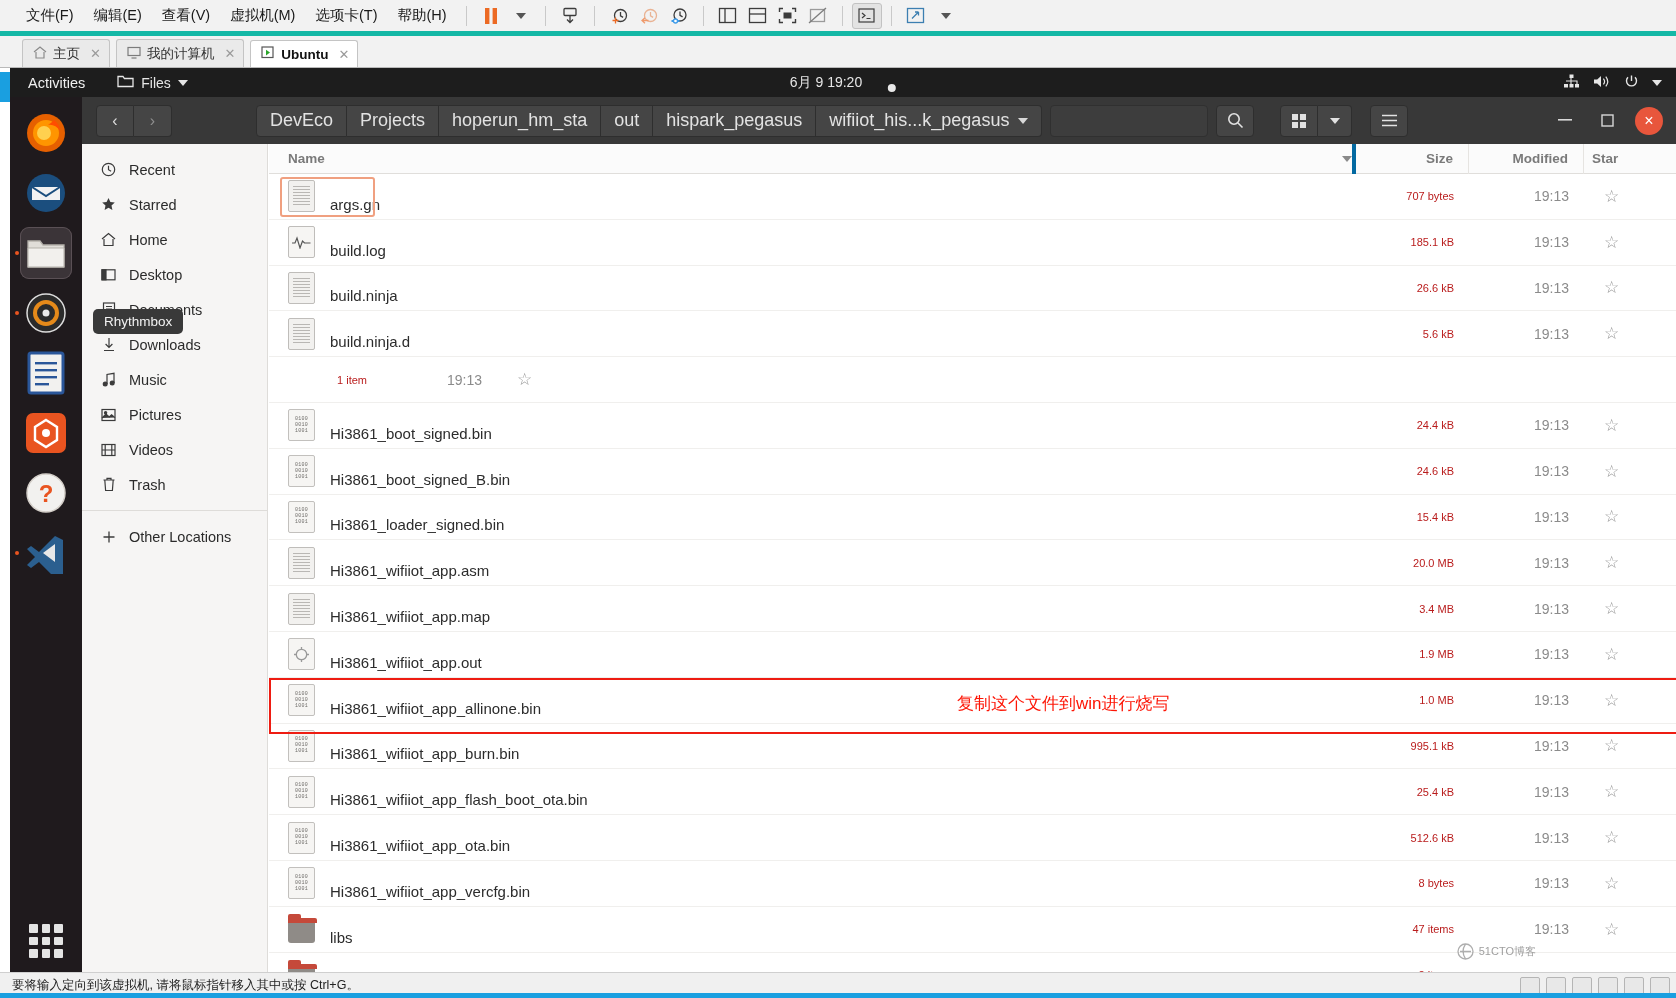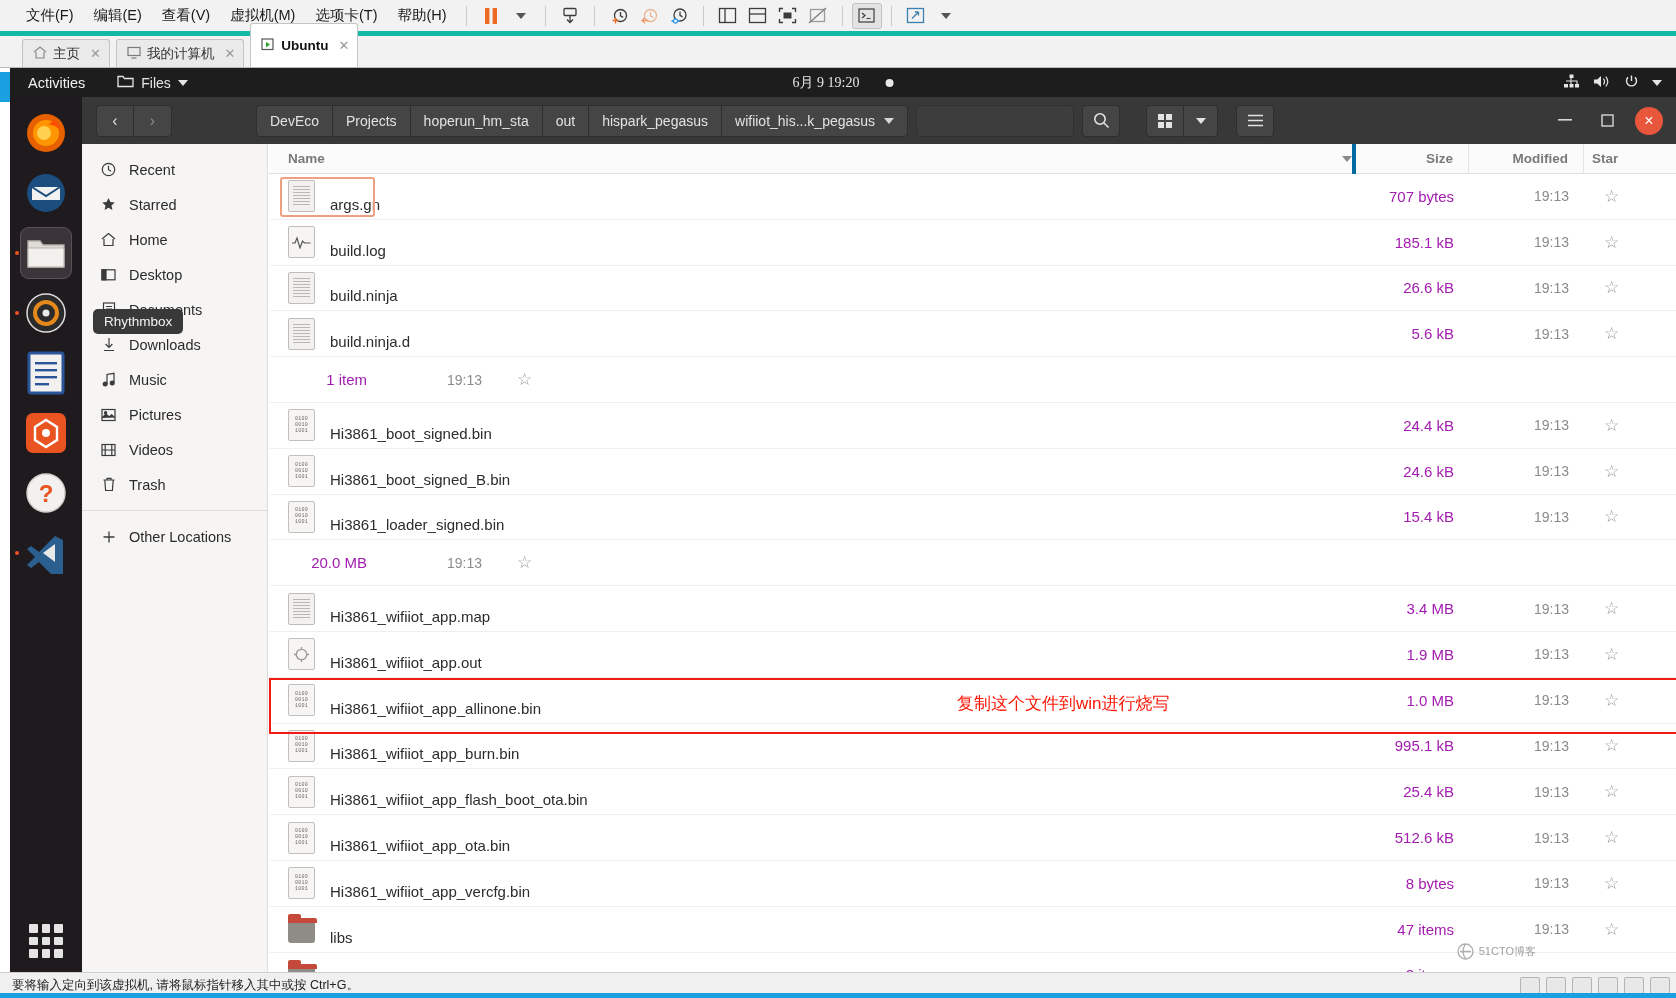--- a/index.html
+++ b/index.html
@@ -27,21 +27,21 @@
     position:absolute; left:0; top:36px; width:1676px; height:32px;
     background:#f2f2f2; border-bottom:1px solid #b9b9b9; display:flex; align-items:flex-end;
   }
   .vm-tab {
     height:28px; display:flex; align-items:center; gap:6px;
     padding:0 8px 0 10px; margin-left:6px;
     border:1px solid #c4c4c4; border-bottom:none;
     border-radius:3px 3px 0 0; background:#eaeaea;
     font-size:13.5px; color:#333; white-space:nowrap; cursor:default;
   }
-  .vm-tab.active { background:#ffffff; color:#111; font-weight:bold; height:44px; }
+  .vm-tab.active { background:#ffffff; color:#111; font-weight:bold; height:27px; }
   .vm-tab .tclose { color:#9a9a9a; font-size:13px; margin-left:4px; }
   .leftblue { position:absolute; left:0; top:36px; width:10px; height:30px; background:#1a9fe0; }
 
   .vm-statusbar {
     position:absolute; left:0; bottom:0; width:1676px; height:26px;
     background:#f0f0f0; border-top:1px solid #cfcfcf;
     display:flex; align-items:center; padding-left:12px; font-size:12.5px; color:#222;
   }
   .vm-status-right { position:absolute; right:6px; top:0; height:26px; display:flex; align-items:center; gap:6px; }
   .vm-sb-ic { width:20px;height:18px;border:1px solid #b5b5b5;background:#e8e8e8;border-radius:2px; }
@@ -50,21 +50,21 @@
   
   #guest { position:absolute; left:10px; top:68px; width:1666px; height:904px; background:#2b2b2b; overflow:hidden; }
 
   .gnome-topbar {
     position:absolute; left:0; top:0; width:1666px; height:29px;
     background:#1d1d1d; color:#e6e6e6; font-size:14px;
     display:flex; align-items:center;
   }
   .gt-activities { margin-left:18px; font-size:14.5px; color:#f0f0f0; cursor:default; }
   .gt-files { margin-left:32px; display:flex; align-items:center; gap:7px; cursor:default; }
-  .gt-clock { position:absolute; left:50%; transform:translateX(-50%); display:flex; align-items:center; gap:26px;font-family:Liberation Serif, serif; }
+  .gt-clock { position:absolute; left:50%; transform:translateX(-50%); display:flex; align-items:flex-end; gap:26px; }
   .gt-dot { width:8px;height:8px;border-radius:50%; background:#e8e8e8; }
   .gt-right { position:absolute; right:14px; display:flex; align-items:center; gap:13px; }
 
   
   .dock {
     position:absolute; left:0; top:29px; width:72px; height:875px;
     background:#1f1a1d; display:flex; flex-direction:column; align-items:center; padding-top:10px; gap:8px;
   }
   .dock-ic { width:52px; height:52px; border-radius:9px; display:flex; align-items:center; justify-content:center; position:relative; cursor:default; }
   .dock-ic.sel { background:#3b3438; box-shadow: inset 0 0 0 1px #5a5055; }
@@ -80,21 +80,21 @@
     background:#383838; display:flex; align-items:center; padding:0 6px;
   }
   .navbtns { display:flex; margin-left:8px; }
   .navbtn { width:38px;height:32px; background:#454545; border:1px solid #2e2e2e; display:flex;align-items:center;justify-content:center;
     color:#dcdcdc; font-size:16px; cursor:default; }
   .navbtn:first-child { border-radius:4px 0 0 4px; }
   .navbtn:last-child { border-radius:0 4px 4px 0; border-left:none; color:#8d8d8d; }
 
   .crumbs { display:flex; margin-left:84px; }
   .crumb { height:32px; padding:0 13px; background:#454545; border:1px solid #2e2e2e; border-left:none;
-    display:flex; align-items:center; gap:9px; color:#e2e2e2; font-size:14px; white-space:nowrap; cursor:default; }
+    display:flex; align-items:center; gap:9px; color:#e2e2e2; font-size:18px; white-space:nowrap; cursor:default; }
   .crumb:first-child { border-left:1px solid #2e2e2e; border-radius:4px 0 0 4px; }
   .crumb:last-child { border-radius:0 4px 4px 0; }
   .crumb .cc { width:0;height:0;border-left:5px solid transparent;border-right:5px solid transparent;border-top:6px solid #d8d8d8; }
 
   .pathspace { width:158px; height:32px; background:#3d3d3d; border:1px solid #303030; border-radius:4px; margin-left:8px; }
   .hbtn { height:32px; min-width:38px; background:#454545; border:1px solid #2e2e2e; border-radius:4px;
     display:flex;align-items:center;justify-content:center; color:#e2e2e2; margin-left:8px; cursor:default; }
   .hgroup { display:flex; margin-left:26px; }
   .hgroup .hbtn { margin-left:0; border-radius:0; }
   .hgroup .hbtn:first-child { border-radius:4px 0 0 4px; }
@@ -117,21 +117,21 @@
   .ch-name { width:1087px; padding-left:19px; display:flex; align-items:center; justify-content:space-between; padding-right:0;
     border-right:4px solid #0369a1; height:30px; }
   .ch-sort { width:0;height:0;border-left:5px solid transparent;border-right:5px solid transparent;border-top:6px solid #8a8a8a; }
   .ch-size { width:113px; text-align:right; padding-right:15px; border-right:1px solid #e6e4e1; height:30px; line-height:30px; }
   .ch-mod { width:115px; text-align:right; padding-right:15px; border-right:1px solid #e6e4e1; height:30px; line-height:30px; }
   .ch-star { width:70px; padding-left:8px; height:30px; line-height:30px; }
 
   .frow { display:flex; align-items:center; height:45.8px; border-bottom:1px solid #f0efed; position:relative; cursor:default; }
   .fr-name { width:1087px; display:flex; align-items:center; gap:15px; padding-left:19px; }
   .fr-name .fname { font-size:15px; color:#2c2c2c; white-space:nowrap;margin-top:16px; }
-  .fr-size { width:113px; text-align:right; padding-right:15px; font-size:15px; color:#a21caf; }
+  .fr-size { width:113px; text-align:right; padding-right:15px; font-size:11px; color:#b91c1c; }
   .fr-mod  { width:115px; text-align:right; padding-right:15px; font-size:14px; color:#8b8b8b; }
   .fr-star { width:70px; padding-left:20px; font-size:17px; color:#9a9a9a; }
 
   
   .ficon { width:27px; height:32px; flex:0 0 27px; position:relative; }
   .ficon.doc { background:#f2f1ef; border:1px solid #bfbdba; border-radius:2px; }
   .ficon.doc::after {
     content:""; position:absolute; left:4px; top:5px; right:4px; bottom:5px;
     background: repeating-linear-gradient(to bottom, #b9b7b4 0px, #b9b7b4 1px, transparent 1px, transparent 3px);
   }
@@ -653,20 +653,24 @@
                   <span>0010</span>
                   <span>1001</span>
                 </div>
                 <span class="fname">Hi3861_loader_signed.bin</span>
               </div>
               <div class="fr-size">15.4 kB</div>
               <div class="fr-mod">19:13</div>
               <div class="fr-star">☆</div>
             </div>
             <div class="frow">
+              <div class="fr-name">
+                <div class="ficon doc"></div>
+                <span class="fname">Hi3861_wifiiot_app.asm</span>
+              </div>
               <div class="fr-size">20.0 MB</div>
               <div class="fr-mod">19:13</div>
               <div class="fr-star">☆</div>
             </div>
             <div class="frow">
               <div class="fr-name">
                 <div class="ficon doc"></div>
                 <span class="fname">Hi3861_wifiiot_app.map</span>
               </div>
               <div class="fr-size">3.4 MB</div>

